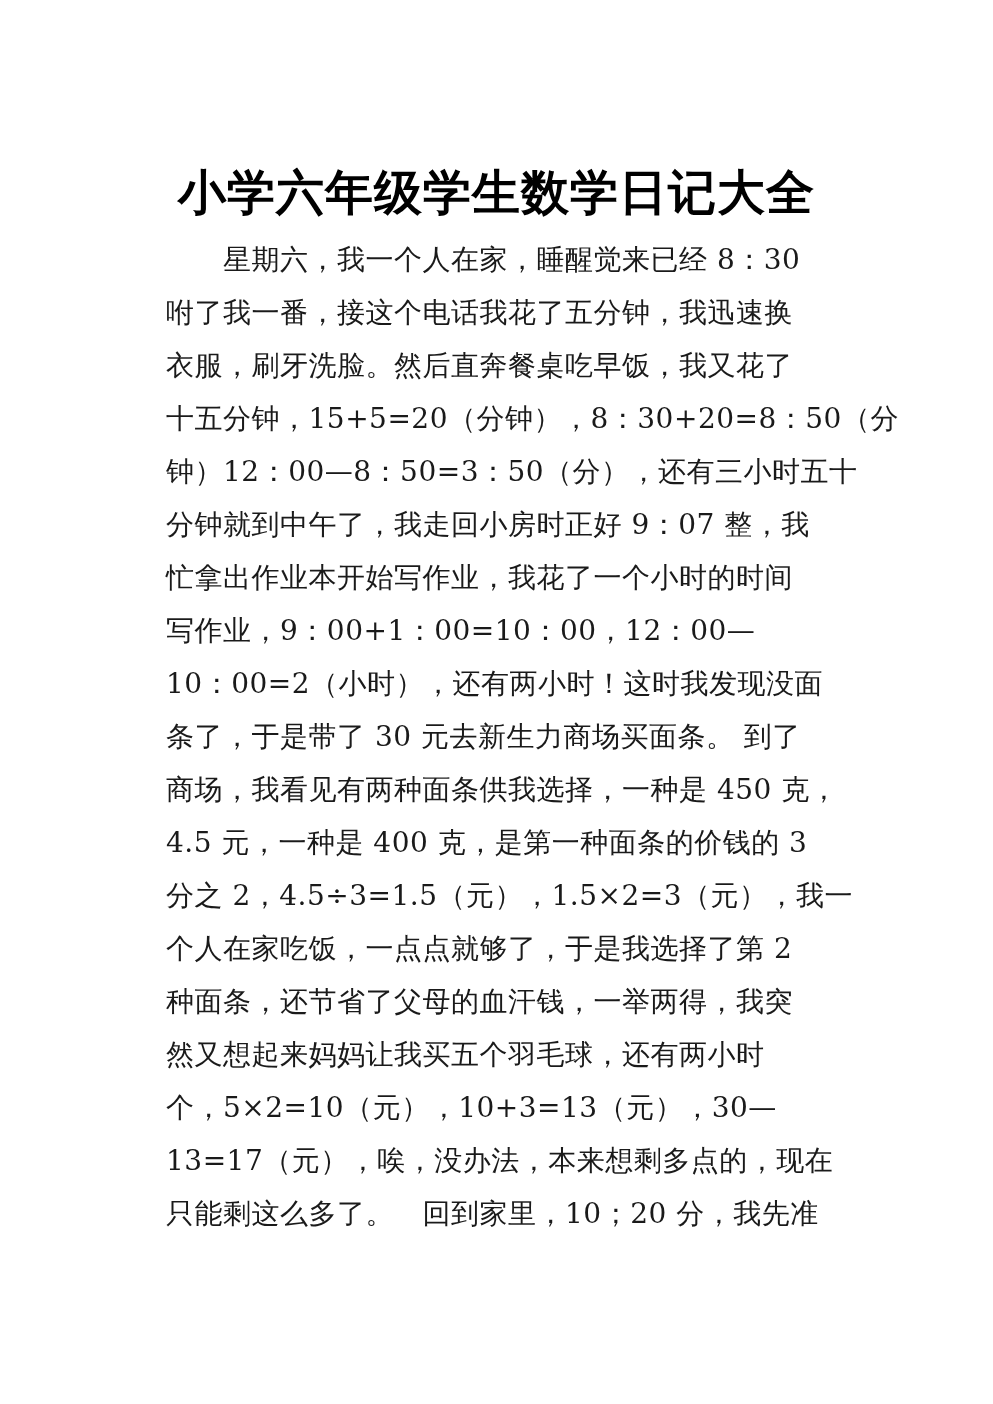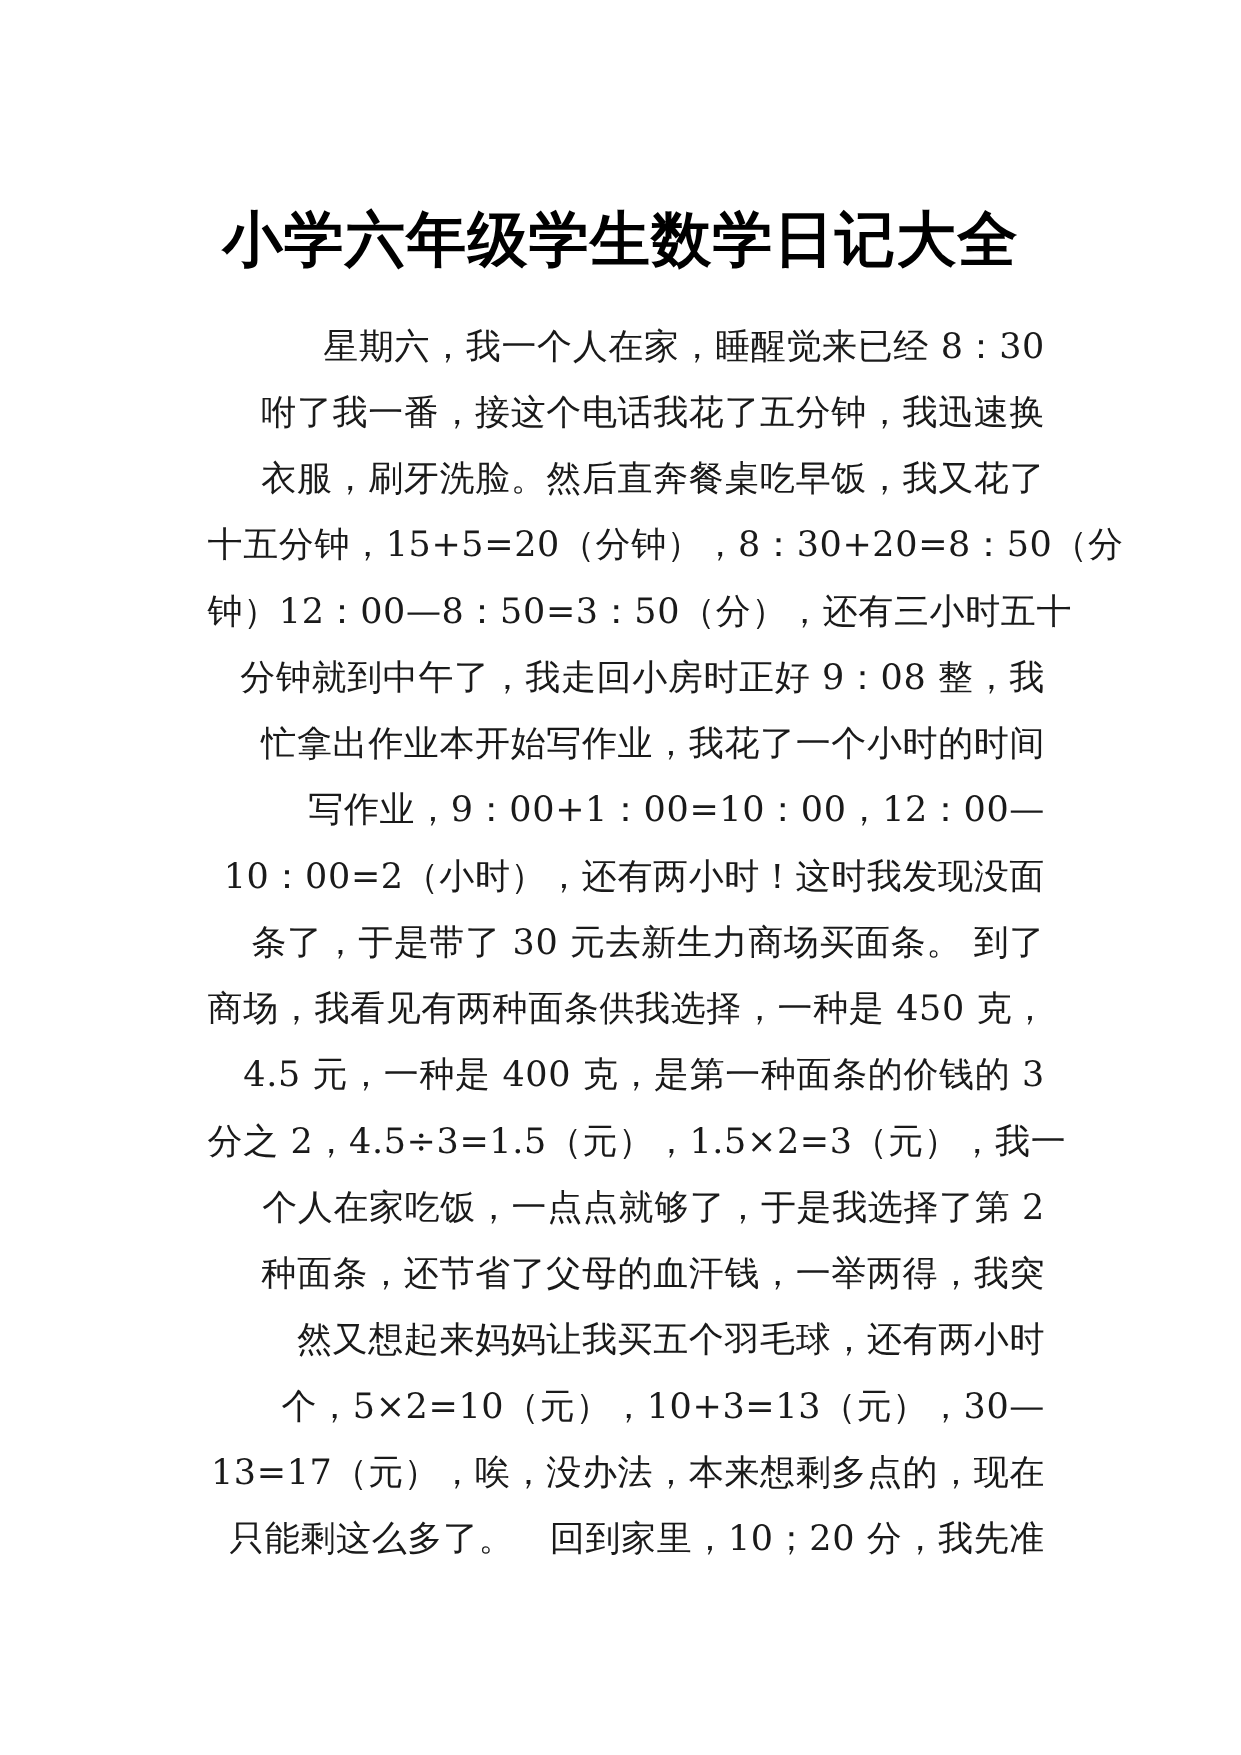--- a/index.html
+++ b/index.html
@@ -32,23 +32,22 @@
       font-weight: bold;
       font-size: 48px;
       line-height: 50px;
       letter-spacing: 1px;
       color: #000000;
       margin-top: 28px;
     }
     .body-text {
       position: absolute;
       left: 166px;
-      top: 250px;
+      top: 233px;
       width: 670px;
-      text-align: right;
     }
     .line {
       display: block;
       height: 53px;
       line-height: 53px;
       font-family: "DejaVu Serif", "Liberation Serif", serif;
       font-size: 28px;
       white-space: nowrap;
       color: #1a1a1a;
       letter-spacing: 0.5px;
@@ -59,21 +58,21 @@
 
 <div class="page">
   <div class="title">小学六年级学生数学日记大全</div>
 
   <div class="body-text">
     <span class="line">　　星期六，我一个人在家，睡醒觉来已经 8：30</span>
     <span class="line">咐了我一番，接这个电话我花了五分钟，我迅速换</span>
     <span class="line">衣服，刷牙洗脸。然后直奔餐桌吃早饭，我又花了</span>
     <span class="line">十五分钟，15+5=20（分钟），8：30+20=8：50（分</span>
     <span class="line">钟）12：00—8：50=3：50（分），还有三小时五十</span>
-    <span class="line">分钟就到中午了，我走回小房时正好 9：08 整，我</span>
+    <span class="line">分钟就到中午了，我走回小房时正好 9：07 整，我</span>
     <span class="line">忙拿出作业本开始写作业，我花了一个小时的时间</span>
     <span class="line">写作业，9：00+1：00=10：00，12：00—</span>
     <span class="line">10：00=2（小时），还有两小时！这时我发现没面</span>
     <span class="line">条了，于是带了 30 元去新生力商场买面条。 到了</span>
     <span class="line">商场，我看见有两种面条供我选择，一种是 450 克，</span>
     <span class="line">4.5 元，一种是 400 克，是第一种面条的价钱的 3</span>
     <span class="line">分之 2，4.5÷3=1.5（元），1.5×2=3（元），我一</span>
     <span class="line">个人在家吃饭，一点点就够了，于是我选择了第 2</span>
     <span class="line">种面条，还节省了父母的血汗钱，一举两得，我突</span>
     <span class="line">然又想起来妈妈让我买五个羽毛球，还有两小时</span>

